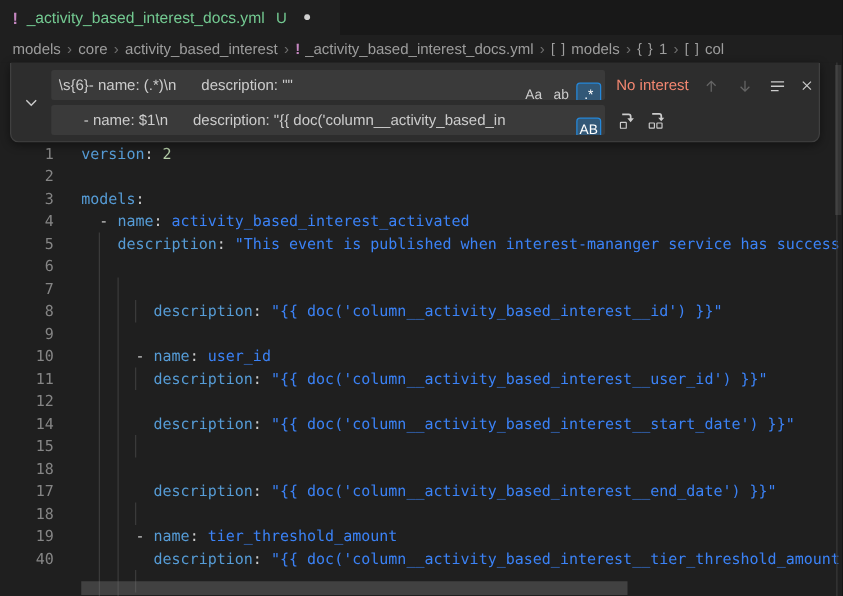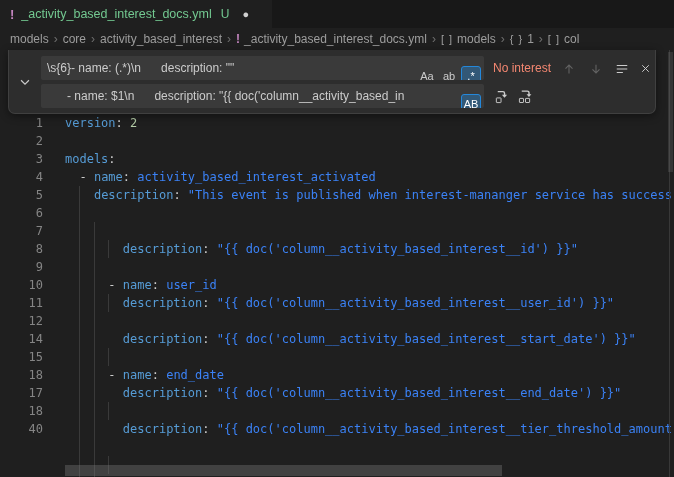--- a/index.html
+++ b/index.html
@@ -186,23 +186,24 @@
       <div class="cl"><span class="ln">5</span><span class="ct"><span class="tok-p">    </span><span class="tok-key">description</span><span class="tok-p">: </span><span class="tok-str">"This event is published when interest-mananger service has success</span></span></div>
       <div class="cl"><span class="ln">6</span></div>
       <div class="cl"><span class="ln">7</span></div>
       <div class="cl"><span class="ln">8</span><span class="ct"><span class="tok-p">        </span><span class="tok-key">description</span><span class="tok-p">: </span><span class="tok-str">"{{ doc('column__activity_based_interest__id') }}"</span></span></div>
       <div class="cl"><span class="ln">9</span><span class="ct"></span></div>
       <div class="cl"><span class="ln">10</span><span class="ct"><span class="tok-p">      - </span><span class="tok-key">name</span><span class="tok-p">: </span><span class="tok-str">user_id</span></span></div>
       <div class="cl"><span class="ln">11</span><span class="ct"><span class="tok-p">        </span><span class="tok-key">description</span><span class="tok-p">: </span><span class="tok-str">"{{ doc('column__activity_based_interest__user_id') }}"</span></span></div>
       <div class="cl"><span class="ln">12</span><span class="ct"></span></div>
       <div class="cl"><span class="ln">14</span><span class="ct"><span class="tok-p">        </span><span class="tok-key">description</span><span class="tok-p">: </span><span class="tok-str">"{{ doc('column__activity_based_interest__start_date') }}"</span></span></div>
       <div class="cl"><span class="ln">15</span><span class="ct"></span></div>
-      <div class="cl"><span class="ln">18</span><span class="ct"><span class="tok-p">      - </span><span class="tok-key">name</span><span class="tok-p">: </span><span class="tok-str">end_date</span></span></div>
+      <div class="cl"><span class="ln">18</span></div>
       <div class="cl"><span class="ln">17</span><span class="ct"><span class="tok-p">        </span><span class="tok-key">description</span><span class="tok-p">: </span><span class="tok-str">"{{ doc('column__activity_based_interest__end_date') }}"</span></span></div>
       <div class="cl"><span class="ln">18</span><span class="ct"></span></div>
+      <div class="cl"><span class="ln">19</span><span class="ct"><span class="tok-p">      - </span><span class="tok-key">name</span><span class="tok-p">: </span><span class="tok-str">tier_threshold_amount</span></span></div>
       <div class="cl"><span class="ln">40</span><span class="ct"><span class="tok-p">        </span><span class="tok-key">description</span><span class="tok-p">: </span><span class="tok-str">"{{ doc('column__activity_based_interest__tier_threshold_amount</span></span></div>
     </div>
 
   <div class="vline"></div>
   <div class="vscroll"></div>
   <div class="hscroll"></div>
 
 </div>
 
 </body></html>

